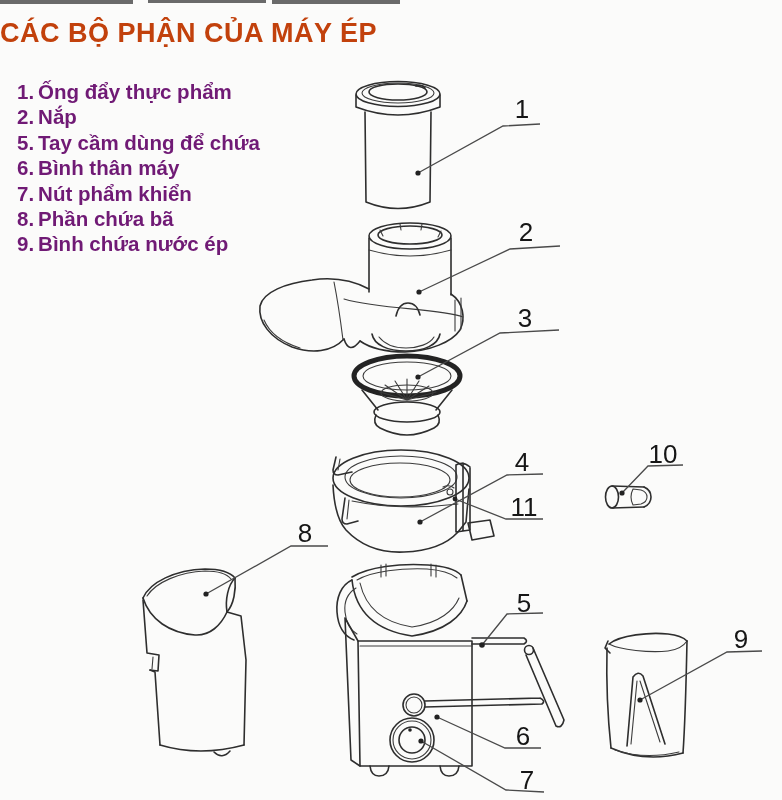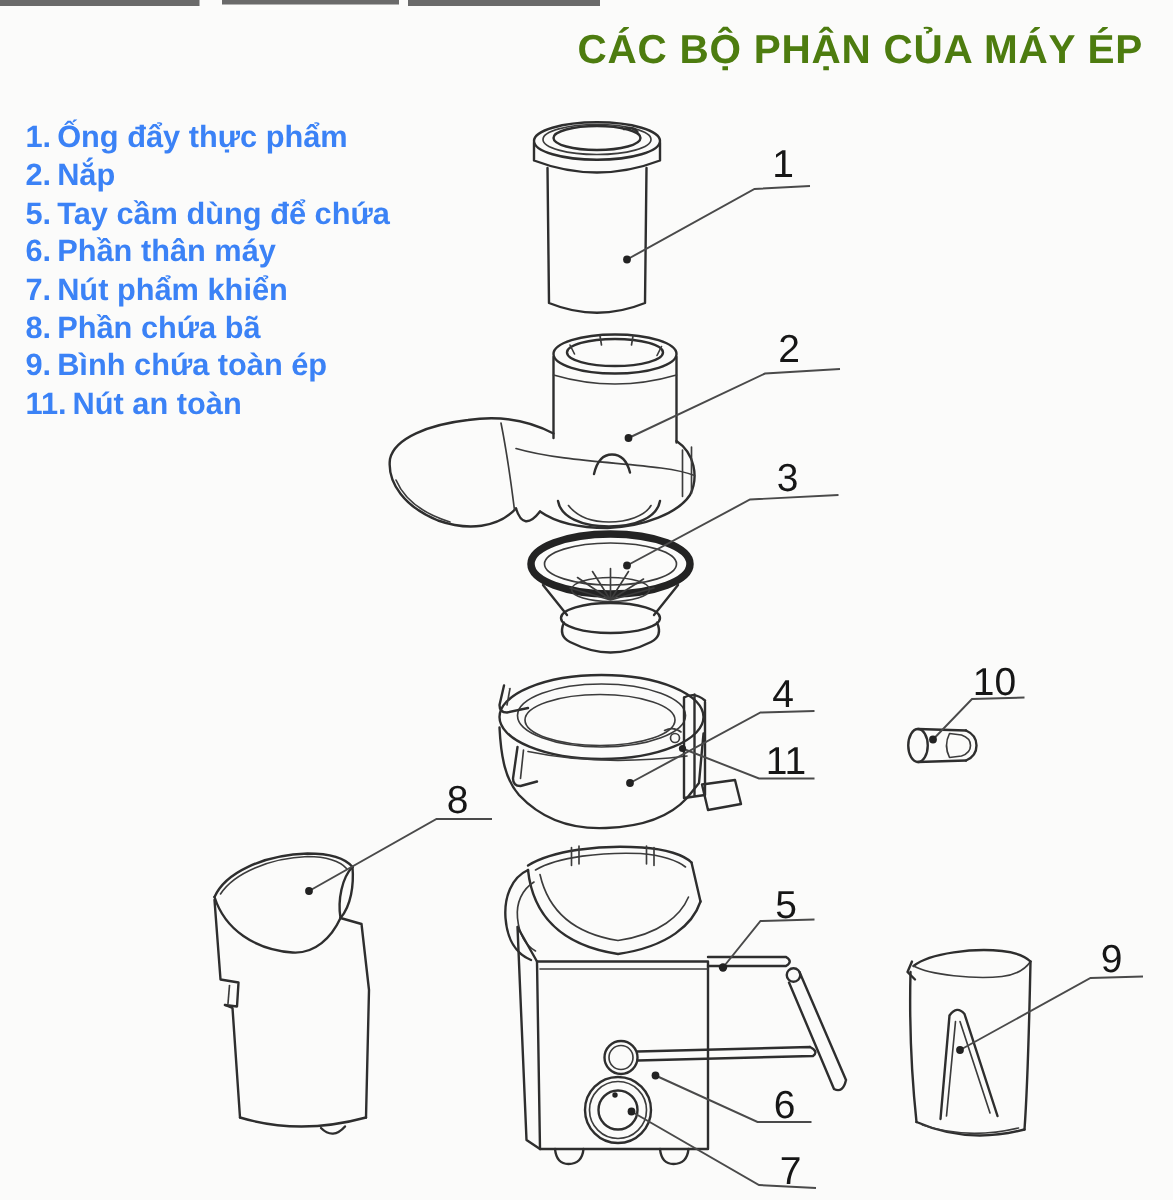--- a/index.html
+++ b/index.html
@@ -4,29 +4,29 @@
 <style>
   html,body{margin:0;padding:0;}
   body{
     width:782px;height:800px;position:relative;overflow:hidden;
     background:#fbfbfa;
     font-family:"Liberation Sans","DejaVu Sans",sans-serif;
     color:#1a1a1a;
   }
   .page-title{
     position:absolute;top:18px;left:0;width:762px;
-    text-align:right;
+    text-align:left;
     font-size:27px;font-weight:700;letter-spacing:.5px;
-    color:#4d7c0f;
+    color:#c2410c;
   }
   .parts-list{
     position:absolute;top:79px;left:17px;margin:0;padding:0;
     list-style:none;
     font-size:20.5px;font-weight:600;line-height:25.4px;
-    color:#3b82f6;white-space:nowrap;
+    color:#701a75;white-space:nowrap;
   }
   .parts-list .num{margin-right:4px;}
   .diagram-svg{position:absolute;top:0;left:0;}
   .ln{fill:none;stroke:#2e2e2e;stroke-width:1.6;stroke-linecap:round;stroke-linejoin:round;}
   .ln-thin{fill:none;stroke:#3c3c3c;stroke-width:1.1;stroke-linecap:round;stroke-linejoin:round;}
   .ln-thick{fill:none;stroke:#232323;stroke-width:5;stroke-linecap:round;stroke-linejoin:round;}
   .ld{fill:none;stroke:#4a4a4a;stroke-width:1.3;}
   .dot{fill:#222;stroke:none;}
   .callout{
     font-family:"Liberation Sans","DejaVu Sans",sans-serif;
@@ -36,25 +36,24 @@
 </style>
 </head>
 <body>
 
 <div class="page-title">CÁC BỘ PHẬN CỦA MÁY ÉP</div>
 
 <ol class="parts-list">
   <li><span class="num">1.</span><span>Ống đẩy thực phẩm</span></li>
   <li><span class="num">2.</span><span>Nắp</span></li>
   <li><span class="num">5.</span><span>Tay cầm dùng để chứa</span></li>
-  <li><span class="num">6.</span><span>Phần thân máy</span></li>
+  <li><span class="num">6.</span><span>Bình thân máy</span></li>
   <li><span class="num">7.</span><span>Nút phẩm khiển</span></li>
   <li><span class="num">8.</span><span>Phần chứa bã</span></li>
-  <li><span class="num">9.</span><span>Bình chứa toàn ép</span></li>
-  <li><span class="num">11.</span><span>Nút an toàn</span></li>
+  <li><span class="num">9.</span><span>Bình chứa nước ép</span></li>
 </ol>
 
 <svg class="diagram-svg" width="782" height="800" viewBox="0 0 782 800" xmlns="http://www.w3.org/2000/svg">
 
   <g>
     <rect class="smudge" x="0" y="0" width="133" height="4"></rect>
     <rect class="smudge" x="148" y="0" width="118" height="3"></rect>
     <rect class="smudge" x="272" y="0" width="128" height="4"></rect>
   </g>
 

